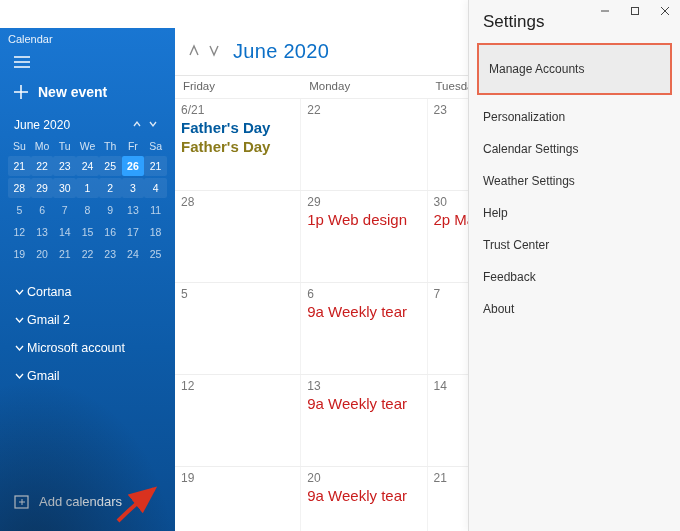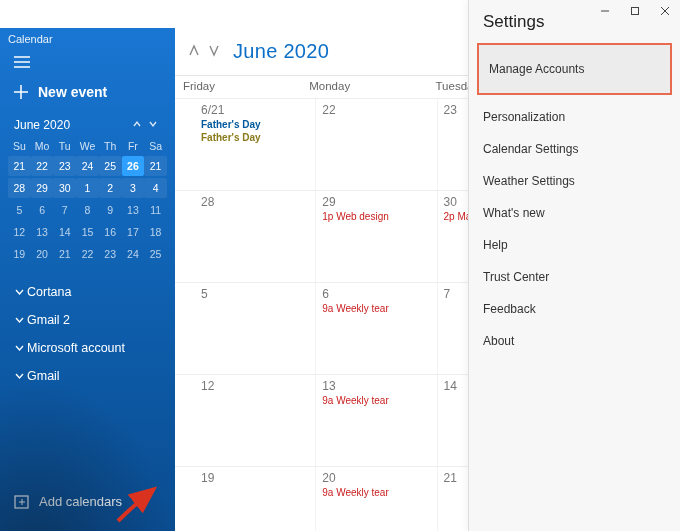--- a/index.html
+++ b/index.html
@@ -33,25 +33,25 @@
   .nav-arrows { display: flex; gap: 2px; margin-right: 10px; }
   .nav-arrows .ar { color: #777; cursor: pointer; padding:2px 2px; }
   .month-title { color: #0b6fc7; font-size: 20px; font-weight: 400; letter-spacing:.3px;}
   .hdr-spacer { flex: 1; }
   .hbtn { display: flex; align-items: center; gap: 5px; padding: 5px 9px; font-size: 12px; color: #333; cursor: pointer; border-left: 1px solid #e5e5e5; }
   .hbtn:first-of-type{border-left:none;}
   .hbtn svg { display:block;}
   .dow-row { display: grid; grid-template-columns: repeat(4, 1fr); padding: 0; border-bottom: 1px solid #eee;}
   .dow-row .c { padding: 4px 8px 6px; font-size: 11.5px; color: #666; }
   .weeks { flex: 1; display: grid; grid-template-rows: repeat(5, 1fr); }
-  .week { display: grid; grid-template-columns: repeat(4, 1fr); border-bottom: 1px solid #eee; padding-left: 20px; }
+  .week { display: grid; grid-template-columns: repeat(4, 1fr); border-bottom: 1px solid #eee; }
   .cell { border-right: 1px solid #f2f2f2; padding: 4px 6px; overflow: hidden; font-size: 11.5px;}
   .cell:last-child{border-right:none;}
   .daynum { color: #777; font-size: 12px; }
-  .ev { font-size: 10px; margin-top: 2px; white-space: nowrap; overflow:hidden; text-overflow: ellipsis;}
+  .ev { font-size: 15px; margin-top: 2px; white-space: nowrap; overflow:hidden; text-overflow: ellipsis;}
   .ev.blue { color: #005a9e; font-weight: 600; }
   .ev.olive { color: #8a7a1a; font-weight: 600; }
   .ev.red { color: #c91d1d; }
   .ev.teal { color: #0b8a8a; font-weight:600;}
   
   .settings { position: absolute; right: 0; top: 0; bottom: 0; width: 212px; background: #f7f7f7; border-left: 1px solid #ddd; z-index: 5; box-shadow: -2px 0 8px rgba(0,0,0,.05);}
   .settings .title { font-size: 17px; padding: 12px 14px 8px; color: #222;}
   .settings .item { padding: 9px 14px; font-size: 12px; color: #333; cursor: pointer; display:block;}
   .settings .item.hl { margin: 3px 8px 6px; border: 2px solid #e86a4f; padding: 17px 10px; background: #ececec; }
   
@@ -342,21 +342,20 @@
   </section>
 </div>
 
 <aside class="settings">
   <div class="title">Settings</div>
   <div id="settings-items">
       <div class="item hl">Manage Accounts</div>
       <div class="item">Personalization</div>
       <div class="item">Calendar Settings</div>
       <div class="item">Weather Settings</div>
-      <div class="item">What's new</div>
       <div class="item">Help</div>
       <div class="item">Trust Center</div>
       <div class="item">Feedback</div>
       <div class="item">About</div>
     </div>
 </aside>
 
 <svg class="arrow-anno" width="60" height="44">
   <defs>
       <marker id="ah" markerWidth="8" markerHeight="8" refX="6" refY="3" orient="auto">

